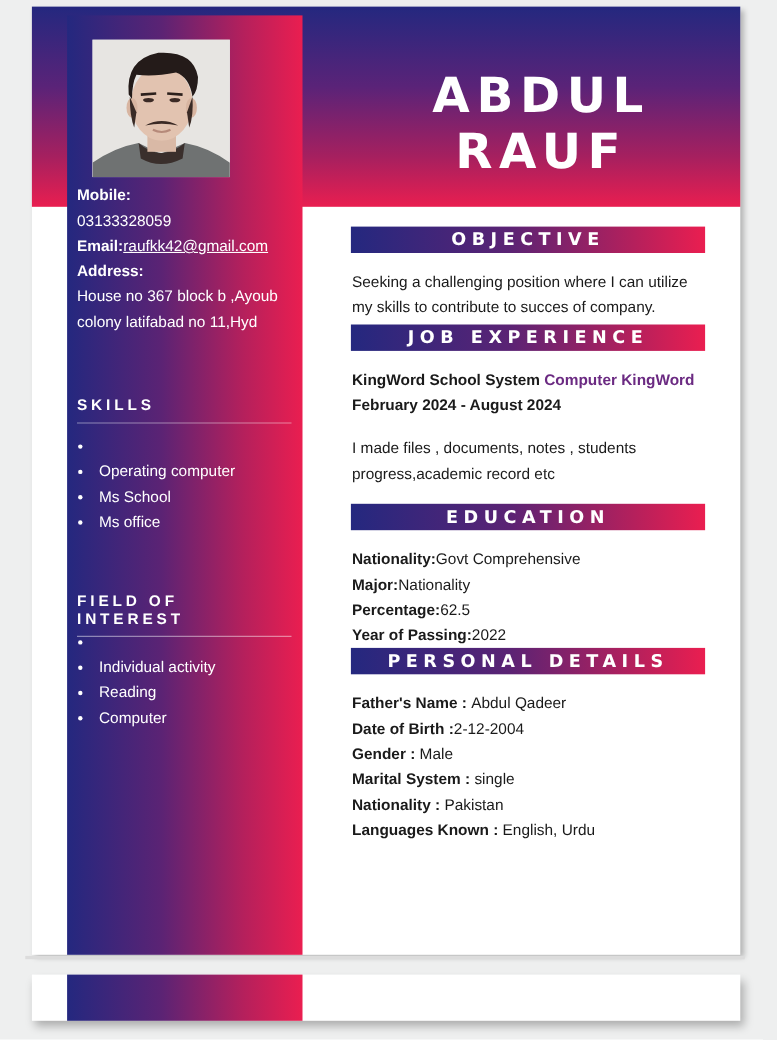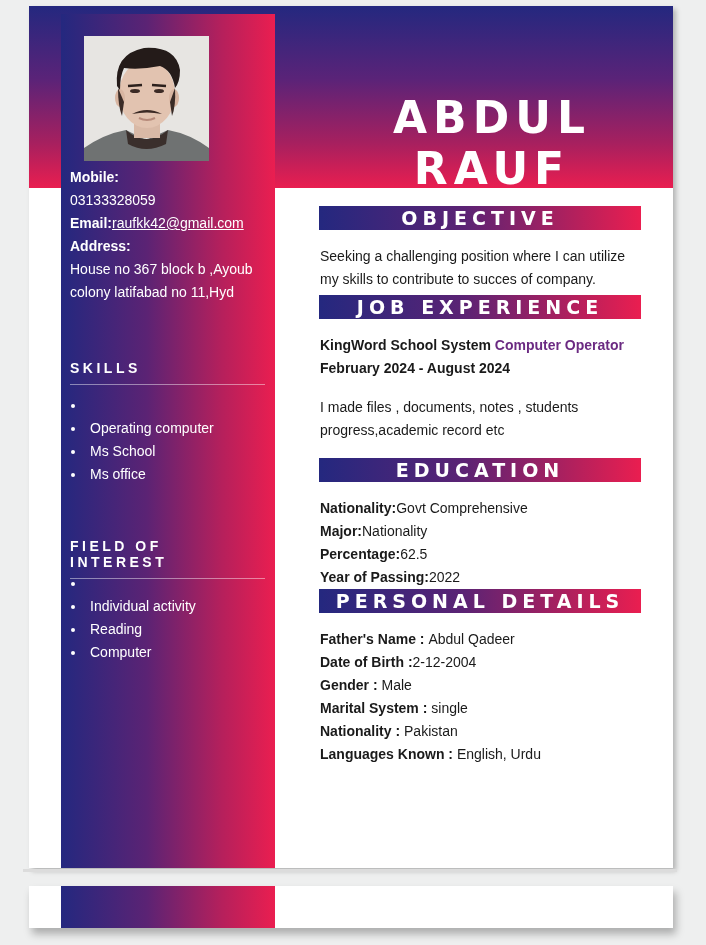--- a/index.html
+++ b/index.html
@@ -16,21 +16,21 @@
     background: #ffffff;
     box-shadow: 3px 3px 5px rgba(0,0,0,0.25);
   }
   .header-band {
     position: absolute;
     left: 0; top: 0; width: 644px; height: 182px;
     background: linear-gradient(to bottom, #24287f 0%, #5a2378 40%, #a6205f 75%, #e91e50 100%);
   }
   .name {
     position: absolute;
-    left: 282px; top: 86px;
+    left: 282px; top: 56px;
     width: 362px;
     text-align: center;
     color: #ffffff;
     font-size: 44px;
     font-weight: bold;
     letter-spacing: 6px;
     font-family: "DejaVu Sans", sans-serif;
   }
   .sidebar {
     position: absolute;
@@ -83,21 +83,21 @@
   .main {
     position: absolute;
     left: 290px; top: 200px;
     width: 322px;
     color: #1a1a1a;
   }
   .sec-bar {
     height: 24px;
     background: linear-gradient(to right, #24287f 0%, #5b2374 45%, #b5205c 80%, #ea1e50 100%);
     color: #ffffff;
-    font-size: 19px;
+    font-size: 16px;
     font-weight: bold;
     letter-spacing: 5px;
     text-align: center;
     line-height: 24px;
     font-family: "DejaVu Sans", sans-serif;
   }
   .para {
     font-size: 14px;
     line-height: 23px;
     padding: 0 0 0 1px;
@@ -179,21 +179,21 @@
     </ul>
   </div>
 
   <div class="main">
     <div class="sec-bar">OBJECTIVE</div>
     <div class="para" style="margin-top:15px;">Seeking a challenging position where I can utilize my skills to contribute to succes of company.</div>
 
     <div class="sec-bar" style="margin-top:4px;">JOB EXPERIENCE</div>
     <div class="kv" style="margin-top:15px;">
       <b>KingWord School System</b>
-      <span class="purple">Computer Operator</span>
+      <span class="purple">Computer KingWord</span>
     </div>
     <div class="kv"><b>February 2024 - August 2024</b></div>
     <div class="para" style="margin-top:16px;">I made files , documents, notes , students progress,academic record etc</div>
 
     <div class="sec-bar" style="margin-top:16px;">EDUCATION</div>
     <div style="margin-top:15px;">
       <div class="kv"><b>Nationality:</b><span>Govt Comprehensive</span></div>
       <div class="kv"><b>Major:</b><span>Nationality</span></div>
       <div class="kv"><b>Percentage:</b><span>62.5</span></div>
       <div class="kv"><b>Year of Passing:</b><span>2022</span></div>

